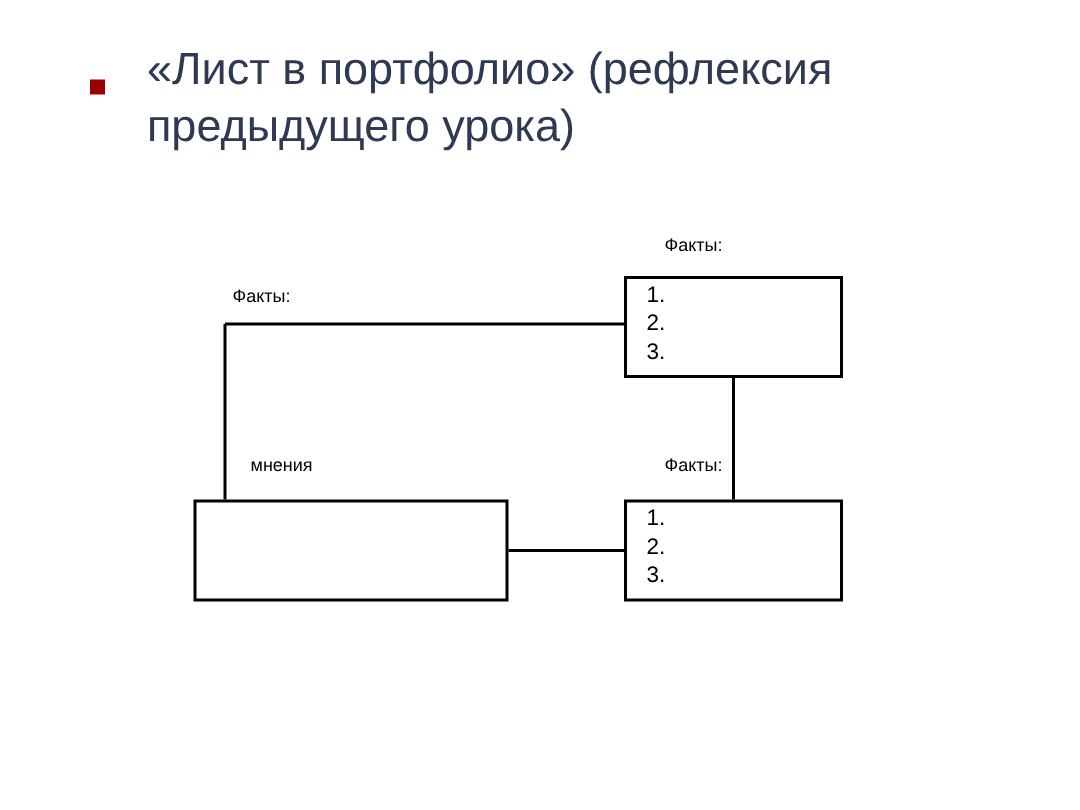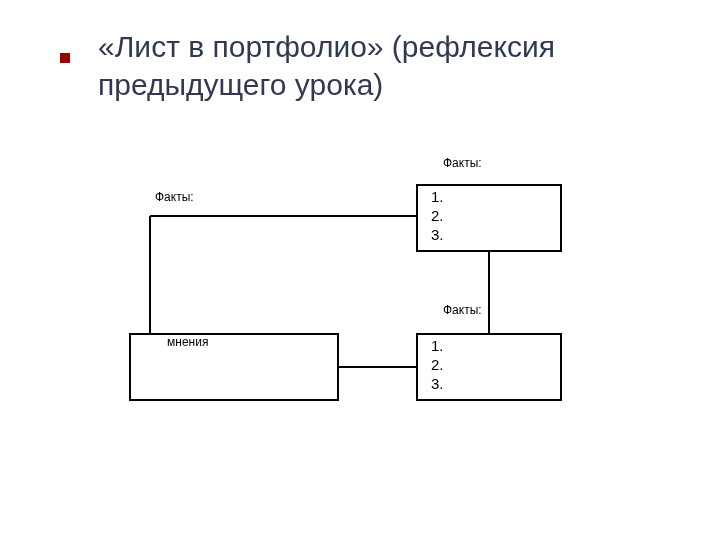--- a/index.html
+++ b/index.html
@@ -68,21 +68,21 @@
 <div class="slide">
 
   <div class="bullet"></div>
 
   <div class="title">«Лист в портфолио» (рефлексия предыдущего урока)</div>
 
   <div class="label" style="left:155px; top:190px;">Факты:</div>
 
   <div class="label" style="left:443px; top:156px;">Факты:</div>
 
-  <div class="label" style="left:167px; top:303px;margin-top:32px;">мнения</div>
+  <div class="label" style="left:167px; top:303px;">мнения</div>
 
   <div class="label" style="left:443px; top:303px;">Факты:</div>
 
   <div class="box" style="left:416px; top:184px; width:146px; height:68px;"></div>
   <div class="box-text" style="left:431px; top:188px;">1.</div>
   <div class="box-text" style="left:431px; top:207px;">2.</div>
   <div class="box-text" style="left:431px; top:226px;">3.</div>
 
   <div class="box" style="left:416px; top:333px; width:146px; height:68px;"></div>
   <div class="box-text" style="left:431px; top:337px;">1.</div>

